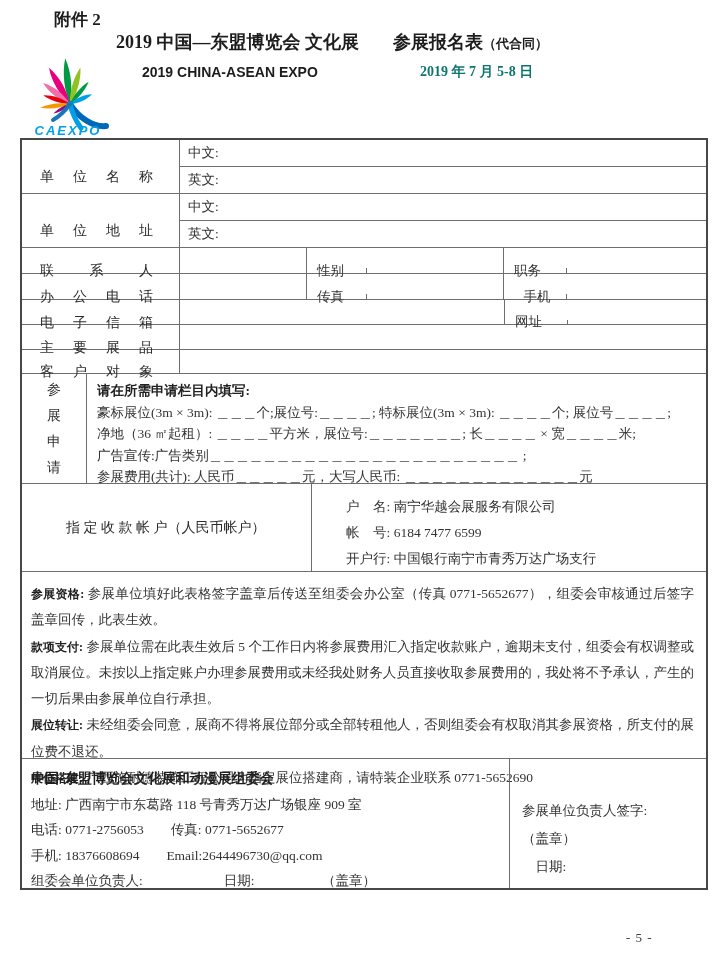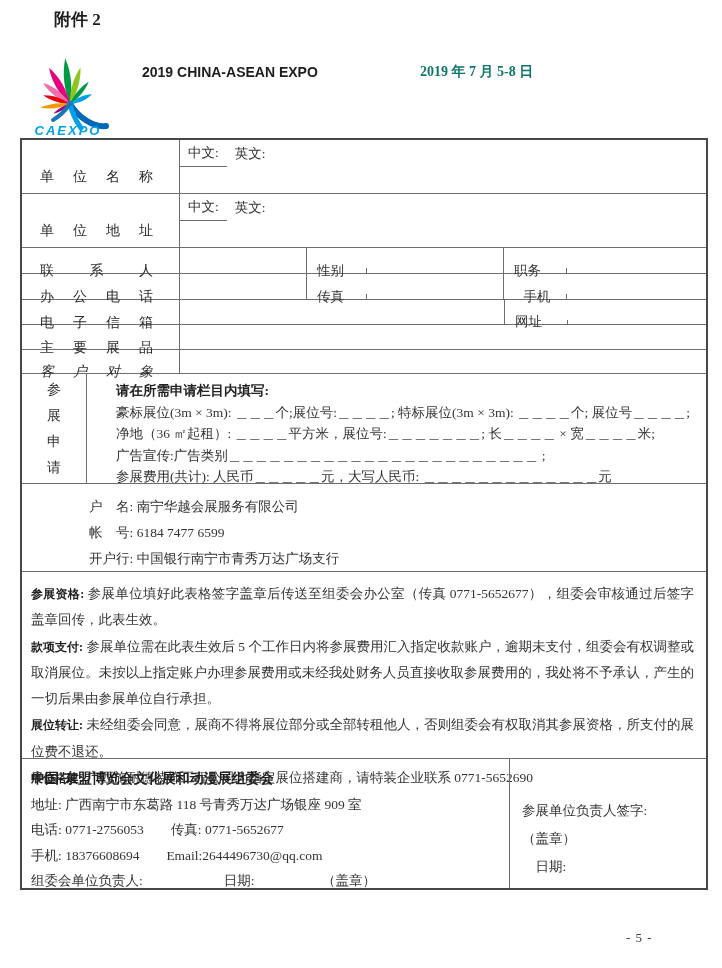--- a/index.html
+++ b/index.html
@@ -27,35 +27,35 @@
     font-size:13.5px;color:#333;
   }
   .tr{display:flex;border-bottom:1px solid #6e6e6e;box-sizing:border-box;align-items:stretch;}
   .tr:last-child{border-bottom:none;}
   .td{border-right:1px solid #6e6e6e;box-sizing:border-box;display:flex;align-items:center;padding:0 6px;min-width:0;}
   .td:last-child{border-right:none;}
   .lbl{width:158px;flex:0 0 158px;padding:0 26px 0 18px;}
   .lbl .just{display:block;width:100%;text-align:justify;text-align-last:justify;font-size:14px;color:#2c2c2c;margin-top:21px;}
   .small-lbl{flex:0 0 60px;padding-left:10px;font-size:13.5px;margin-top:20px;}
   .val{flex:1 1 auto;}
-  .stack{flex:1 1 auto;display:flex;flex-direction:row;padding:0;}
+  .stack{flex:1 1 auto;display:flex;flex-direction:column;padding:0;}
   .sub{display:flex;align-items:center;padding:0 8px;box-sizing:border-box;border-bottom:1px solid #6e6e6e;}
   .sub:last-child{border-bottom:none;}
 
   
   .vert-lbl{width:65px;flex:0 0 65px;justify-content:center;padding:0;}
   .vert-lbl span{display:block;width:16px;word-break:break-all;line-height:26px;font-size:14px;text-align:center;}
   .app-content{flex:1;display:block;padding:6px 10px 0 10px;}
   .app-line{line-height:21.5px;white-space:nowrap;overflow:hidden;}
   .app-line.head{font-weight:bold;color:#222;}
 
   
   .bank-lbl{width:290px;flex:0 0 290px;padding-left:44px;font-size:14px;color:#2c2c2c;}
   .bank-content{flex:1;display:block;padding:10px 8px 0 34px;}
-  .bank-line{line-height:26px;margin-left:33px;}
+  .bank-line{line-height:26px;}
 
   
   .terms{display:block;padding:9px 12px 0 9px;}
   .term{line-height:26.3px;text-align:justify;margin:0;}
   .term b{font-size:12px;color:#1f1f1f;}
 
   
   .foot-left{width:488px;flex:0 0 488px;display:block;padding:7px 14px 0 9px;}
   .foot-line{line-height:25.6px;}
   .foot-line.org{font-weight:bold;font-size:14px;color:#1f1f1f;}
@@ -84,20 +84,23 @@
         <path d="M0,0 C-3,-9 -3,-21 0,-30 C3,-21 3,-9 0,0 Z" fill="#f39800" transform="rotate(-97)"></path>
         <path d="M0,0 C-2,-6 -2,-13 0,-19 C2,-13 2,-6 0,0 Z" fill="#920783" transform="rotate(-120)"></path>
         <path d="M0,0 Q7,11 17,17 T36,22" fill="none" stroke="#0068b7" stroke-width="6" stroke-linecap="round"></path>
         <path d="M0,0 Q3,13 11,24" fill="none" stroke="#00a0e9" stroke-width="5" stroke-linecap="round"></path>
         <path d="M0,0 Q-8,11 -17,16" fill="none" stroke="#1b75bb" stroke-width="4" stroke-linecap="round"></path>
       </g>
       <text x="52" y="91" text-anchor="middle" font-size="13" font-style="italic" font-weight="bold" fill="#00a0e9" letter-spacing="2" font-family="Liberation Sans, DejaVu Sans, sans-serif">CAEXPO</text>
     </svg>
   </div>
 
+  <div class="title-row">
+    <span class="title-main">2019 中国—东盟博览会 文化展</span><span class="title-name">参展报名表</span><span class="title-paren">（代合同）</span>
+  </div>
   <div class="subtitle-en">2019 CHINA-ASEAN EXPO</div>
   <div class="subtitle-date">2019 年 7 月 5-8 日</div>
 
   <div class="form-table">
 
     <div class="tr" style="height:54px;">
       <div class="td lbl">
         <span class="just">单 位 名 称</span>
       </div>
       <div class="stack">
@@ -165,41 +168,44 @@
       <div class="td val"></div>
     </div>
 
     <div class="tr" style="height:25px;">
       <div class="td lbl">
         <span class="just">主 要 展 品</span>
       </div>
       <div class="td val"></div>
     </div>
 
-    <div class="tr" style="height:24px;font-style:italic;">
+    <div class="tr" style="height:24px;">
       <div class="td lbl">
         <span class="just">客 户 对 象</span>
       </div>
       <div class="td val"></div>
     </div>
 
-    <div class="tr" style="height:110px;gap:19px;">
+    <div class="tr" style="height:110px;">
       <div class="td vert-lbl">
         <span>参展申请</span>
       </div>
       <div class="td app-content">
         <div class="app-line head">请在所需申请栏目内填写:</div>
         <div class="app-line">豪标展位(3m × 3m): ＿＿＿个;展位号:＿＿＿＿; 特标展位(3m × 3m): ＿＿＿＿个; 展位号＿＿＿＿;</div>
         <div class="app-line">净地（36 ㎡起租）: ＿＿＿＿平方米，展位号:＿＿＿＿＿＿＿; 长＿＿＿＿ × 宽＿＿＿＿米;</div>
         <div class="app-line">广告宣传:广告类别＿＿＿＿＿＿＿＿＿＿＿＿＿＿＿＿＿＿＿＿＿＿＿ ;</div>
         <div class="app-line">参展费用(共计): 人民币＿＿＿＿＿元，大写人民币: ＿＿＿＿＿＿＿＿＿＿＿＿＿元</div>
       </div>
     </div>
 
     <div class="tr" style="height:88px;">
+      <div class="td bank-lbl">
+        <span>指 定 收 款 帐 户（人民币帐户）</span>
+      </div>
       <div class="td bank-content">
         <div class="bank-line">户　名: 南宁华越会展服务有限公司</div>
         <div class="bank-line">帐　号: 6184 7477 6599</div>
         <div class="bank-line">开户行: 中国银行南宁市青秀万达广场支行</div>
       </div>
     </div>
 
     <div class="tr" style="height:187px;">
       <div class="td terms">
         <p class="term"><b>参展资格:</b><span> 参展单位填好此表格签字盖章后传送至组委会办公室（传真 0771-5652677），组委会审核通过后签字盖章回传，此表生效。</span></p>

